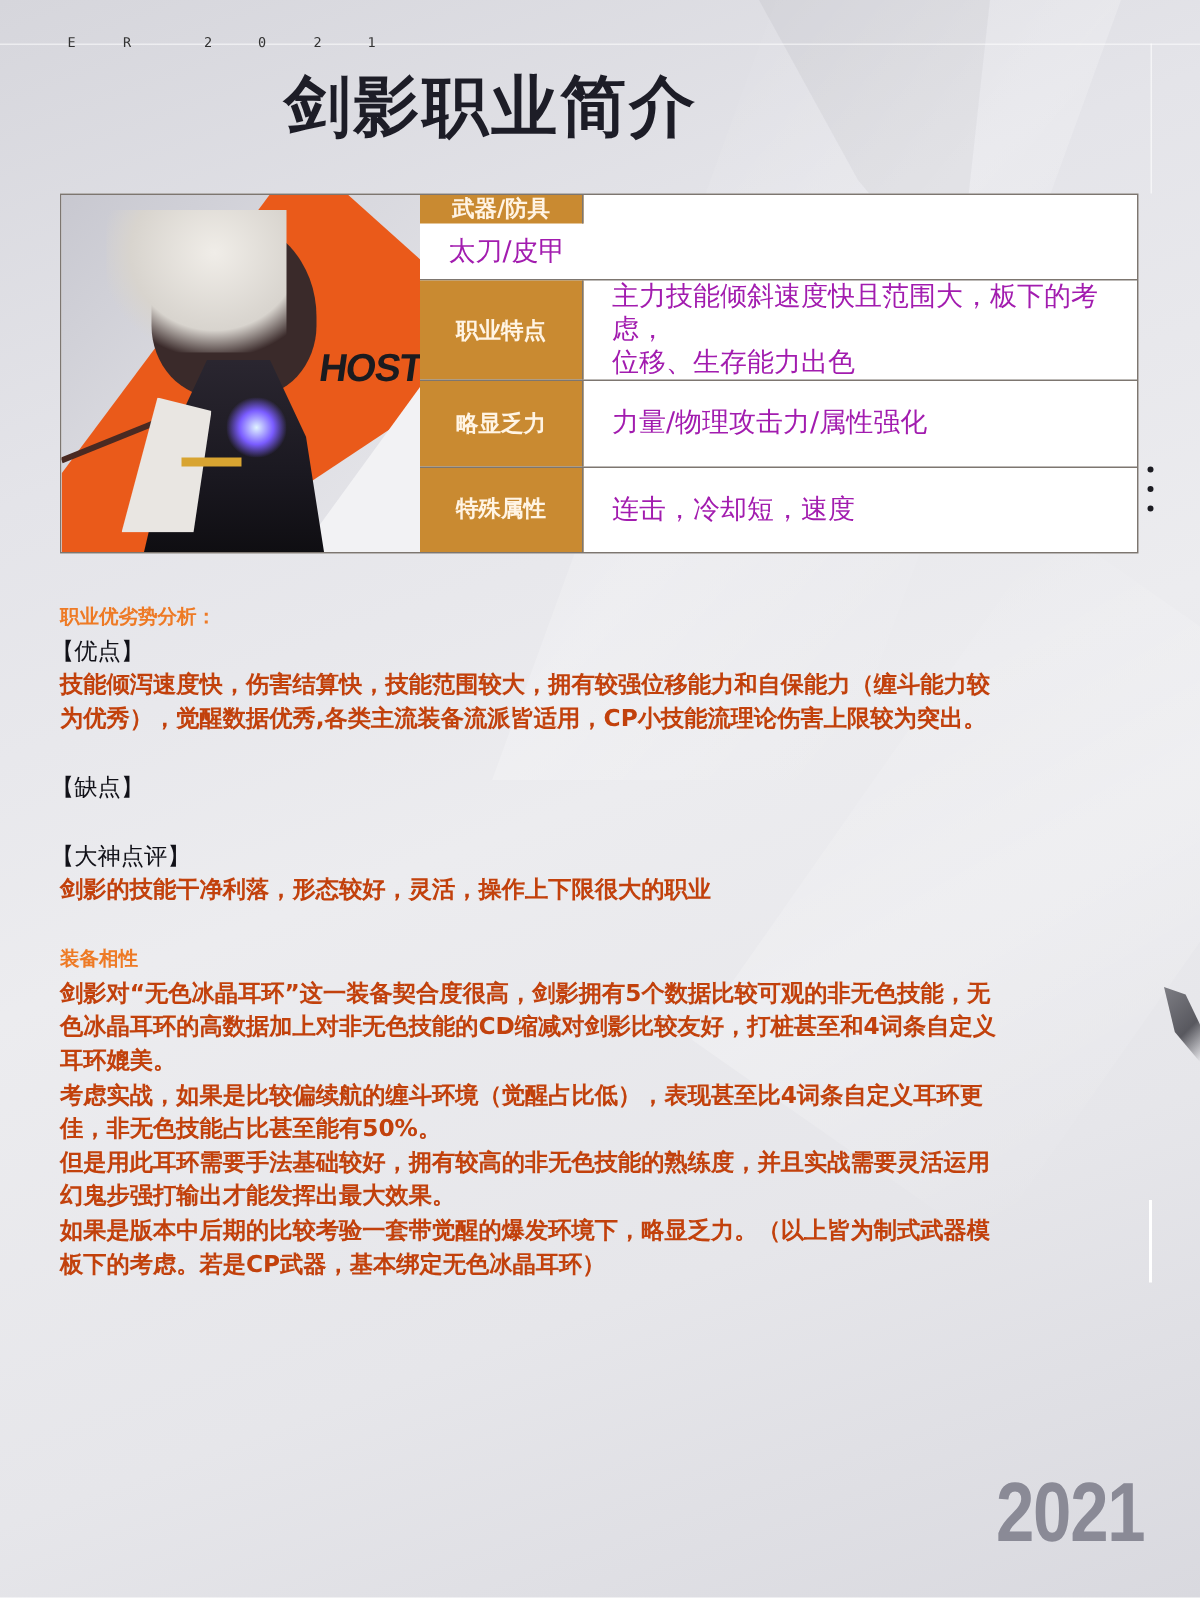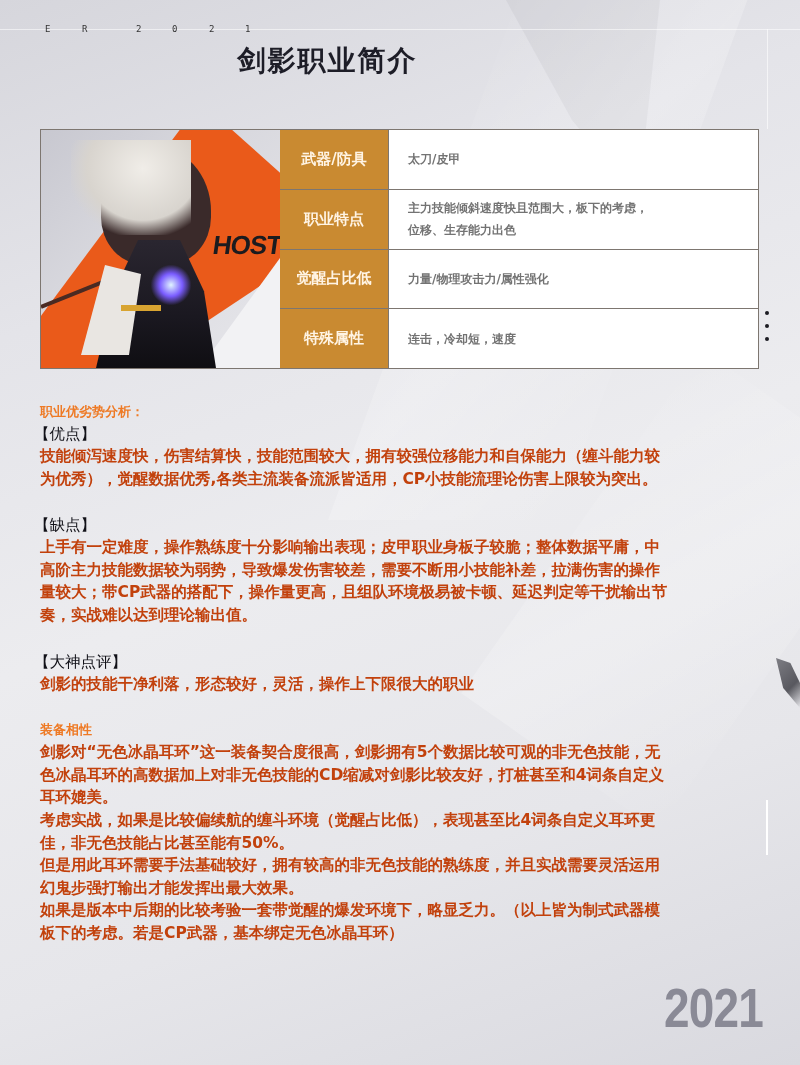--- a/index.html
+++ b/index.html
@@ -32,21 +32,21 @@
 
   .top-tag {
     position: absolute; top: 24px; left: 30px; height: 14px;
     font-family: "DejaVu Sans Mono", "Liberation Mono", monospace;
     font-size: 9px; color: #333;
   }
   .top-tag span { position: absolute; top: 0; }
 
   .page-title {
     position: absolute; left: 0; top: 42px; width: 655px; text-align: center;
-    font-size: 28px; font-weight: bold; color: #1d1d27; letter-spacing: 2px;
+    font-size: 44px; font-weight: bold; color: #1d1d27; letter-spacing: 2px;
   }
 
   .info-card {
     position: absolute; left: 40px; top: 129px; width: 719px; height: 240px;
     border: 1px solid #7d7670; background: #fff; display: flex;
   }
   .hero-art {
     position: relative; width: 239px; height: 238px; overflow: hidden;
     background: linear-gradient(135deg, #c8c8d0 0%, #d8d8de 40%, #e7e7eb 100%);
   }
@@ -88,29 +88,29 @@
     transform: rotate(-22deg); transform-origin: left center;
   }
   .hero-art .logo-text {
     position: absolute; left: 172px; top: 100px; font-size: 26px; font-weight: bold;
     color: #1b1b1f; letter-spacing: -1px; transform: skewX(-8deg);
     font-family: "Liberation Sans", sans-serif;
   }
 
   .attr-table { flex: 1; display: flex; flex-direction: column; }
   .attr-row { display: flex; flex: 1; border-top: 1px solid #7d7670; }
-  .attr-row:first-child { border-top: none; }
+  .attr-row:first-child { border-top: none; flex-direction: column; }
   .attr-key {
     width: 109px; background: #c98a31; color: #fff4e4;
     display: flex; align-items: center; justify-content: center;
     font-size: 15px; font-weight: bold; border-right: 1px solid #7d7670;
   }
   .attr-val {
     flex: 1; display: flex; align-items: center; padding-left: 19px;
-    font-size: 12px; font-weight: bold; color: #737373; line-height: 22px;
+    font-size: 18px; font-weight: normal; color: #a21caf; line-height: 22px;
   }
 
   .side-dots { position: absolute; left: 765px; top: 311px; width: 6px; }
   .side-dots i { display: block; width: 4px; height: 4px; border-radius: 50%; background: #1c1c22; margin-bottom: 9px; }
 
   .content { position: absolute; left: 40px; top: 401px; width: 720px; }
   .section-heading {
     color: #ee7a25; font-size: 13px; font-weight: bold; line-height: 22px;
   }
   .sub-heading { font-size: 15.5px; font-weight: normal; line-height: 22px; margin-left: -6px; }
@@ -174,21 +174,21 @@
     <div class="attr-row">
       <div class="attr-key">职业特点</div>
       <div class="attr-val">
         <div>
           <div>主力技能倾斜速度快且范围大，板下的考虑，</div>
           <div>位移、生存能力出色</div>
         </div>
       </div>
     </div>
     <div class="attr-row">
-      <div class="attr-key">觉醒占比低</div>
+      <div class="attr-key">略显乏力</div>
       <div class="attr-val">力量/物理攻击力/属性强化</div>
     </div>
     <div class="attr-row">
       <div class="attr-key">特殊属性</div>
       <div class="attr-val">连击，冷却短，速度</div>
     </div>
   </div>
 </div>
 
 <div class="side-dots">
@@ -201,26 +201,20 @@
   <div class="section-heading">职业优劣势分析：</div>
 
   <div class="sub-heading">【优点】</div>
   <div class="para">
     <div>技能倾泻速度快，伤害结算快，技能范围较大，拥有较强位移能力和自保能力（缠斗能力较</div>
     <div>为优秀），觉醒数据优秀,各类主流装备流派皆适用，CP小技能流理论伤害上限较为突出。</div>
   </div>
   <div class="gap-md"></div>
 
   <div class="sub-heading">【缺点】</div>
-  <div class="para">
-    <div>上手有一定难度，操作熟练度十分影响输出表现；皮甲职业身板子较脆；整体数据平庸，中</div>
-    <div>高阶主力技能数据较为弱势，导致爆发伤害较差，需要不断用小技能补差，拉满伤害的操作</div>
-    <div>量较大；带CP武器的搭配下，操作量更高，且组队环境极易被卡顿、延迟判定等干扰输出节</div>
-    <div>奏，实战难以达到理论输出值。</div>
-  </div>
   <div class="gap-md"></div>
 
   <div class="sub-heading">【大神点评】</div>
   <div class="para">
     <div>剑影的技能干净利落，形态较好，灵活，操作上下限很大的职业</div>
   </div>
   <div class="gap-md"></div>
 
   <div class="section-heading">装备相性</div>
   <div class="para">

